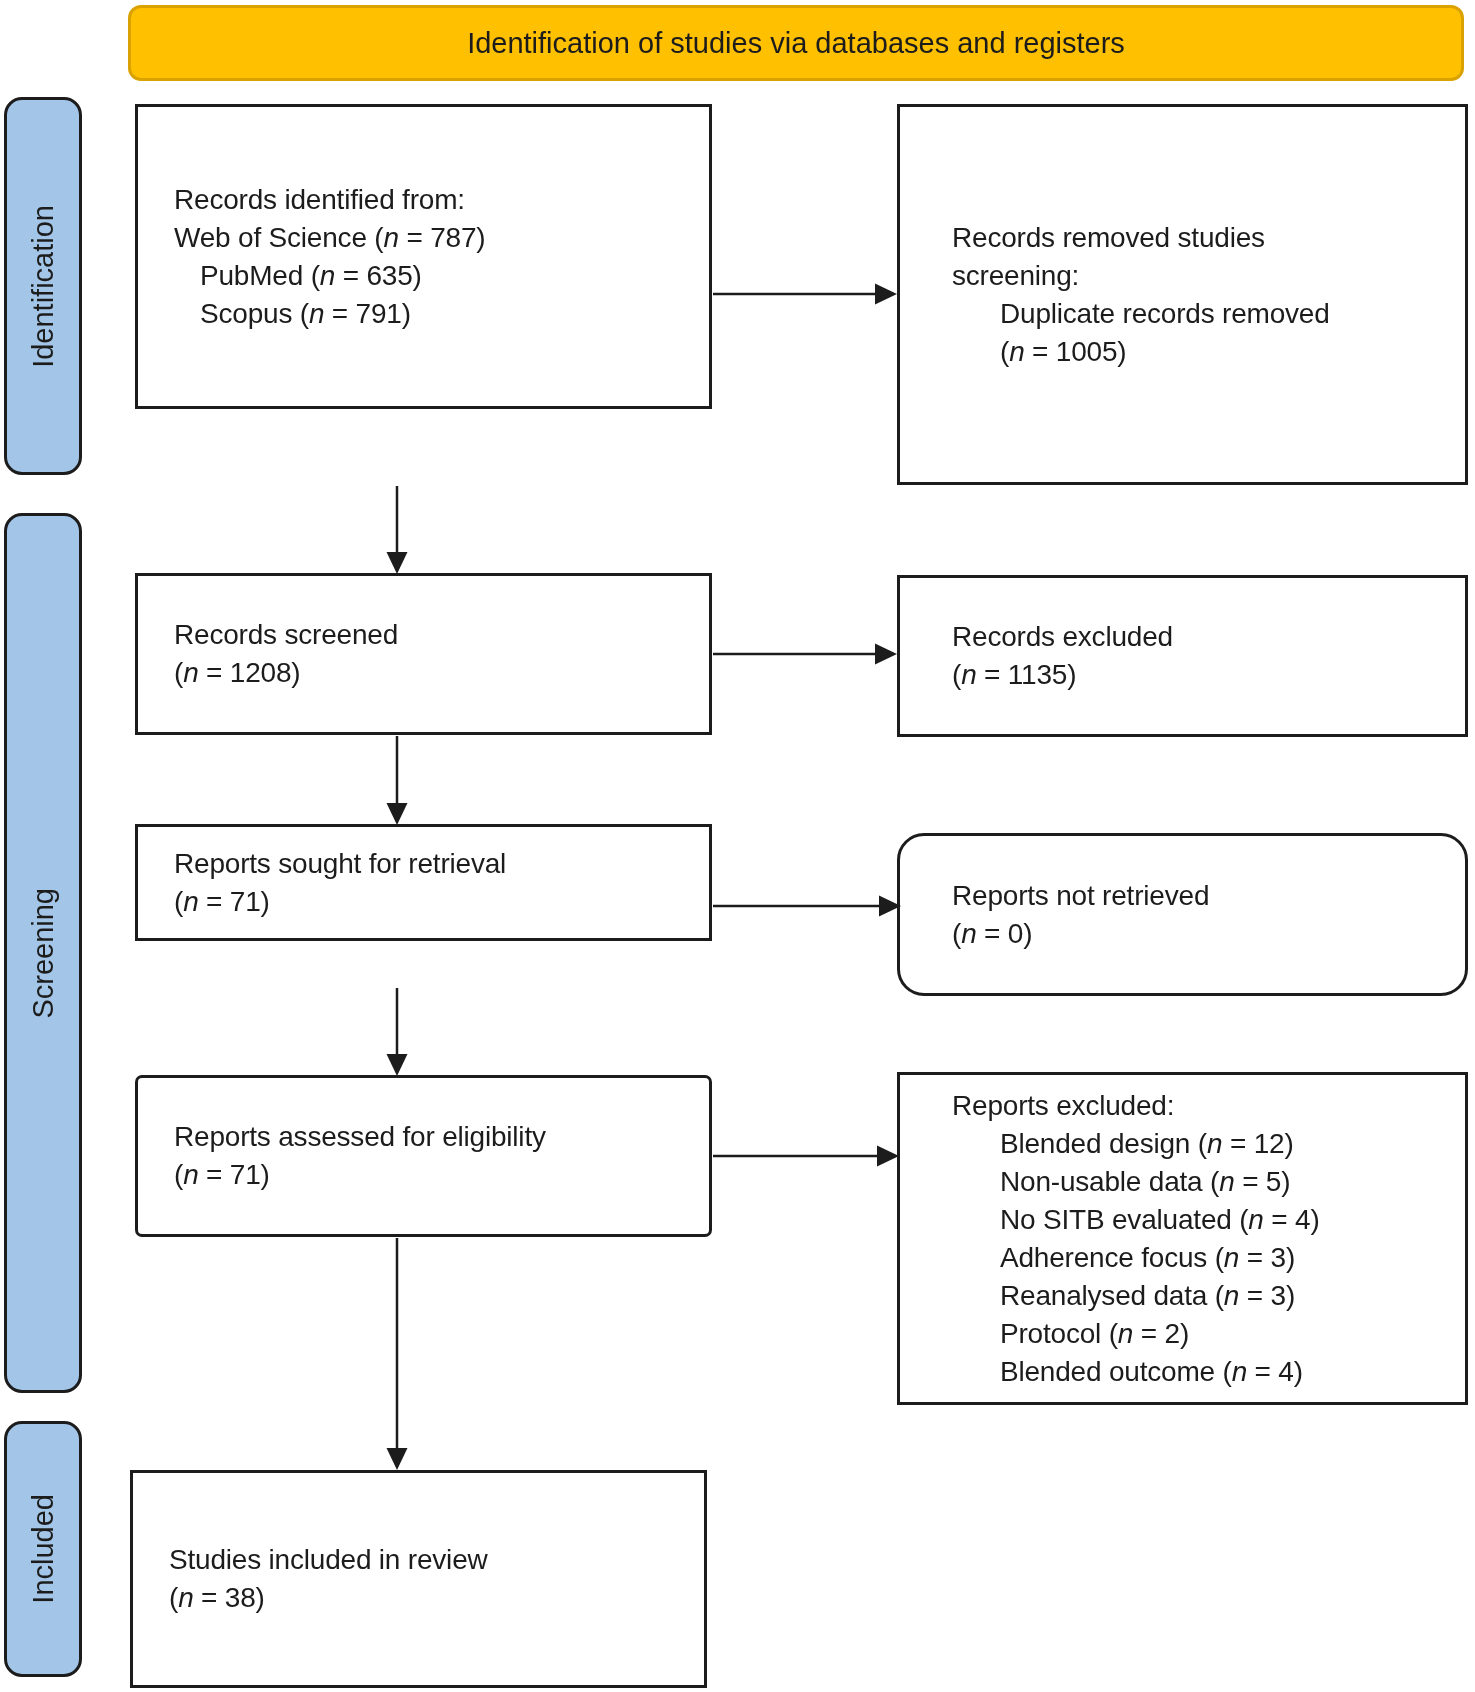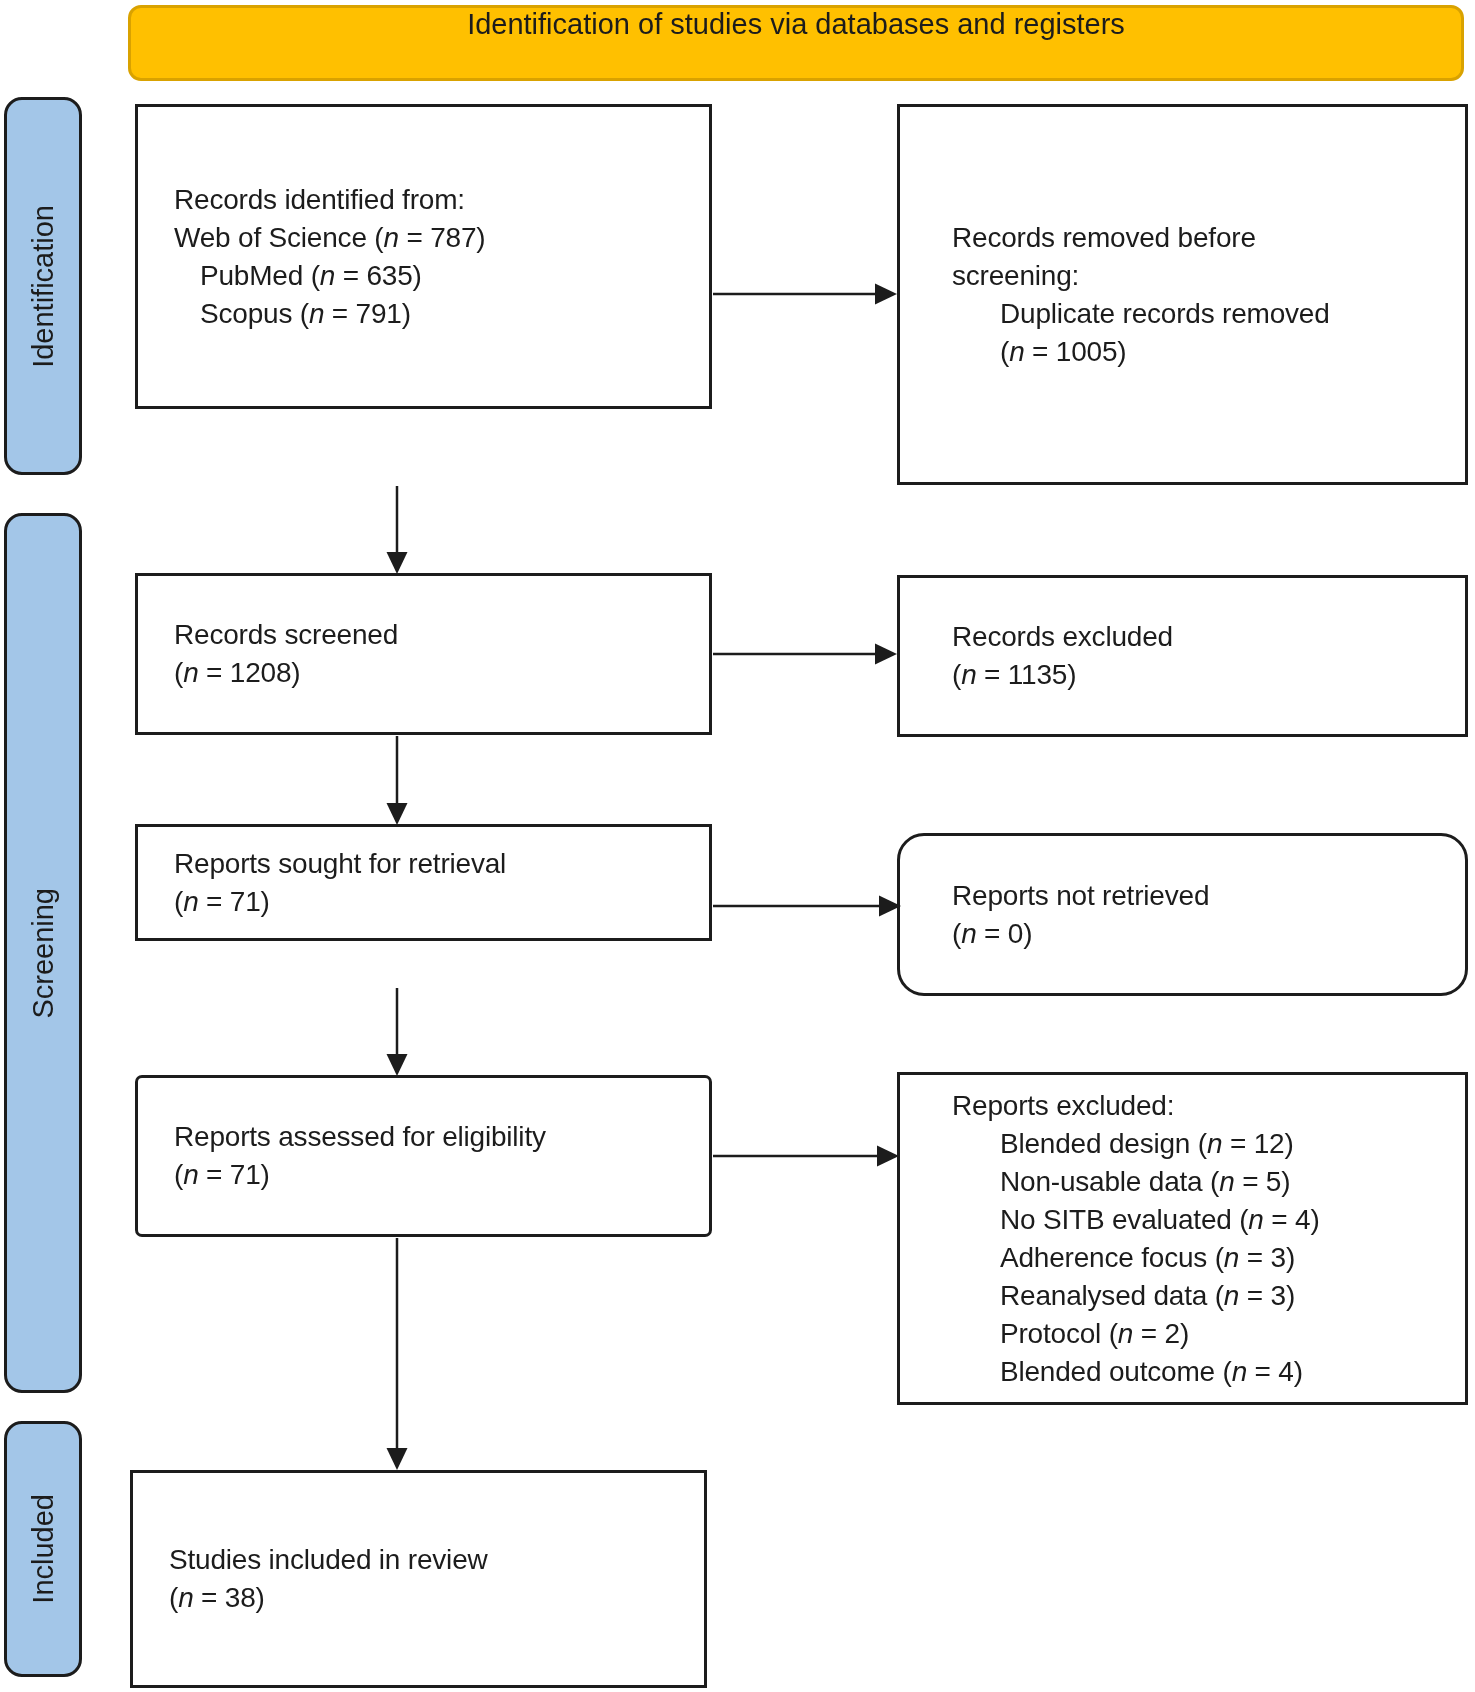--- a/index.html
+++ b/index.html
@@ -11,21 +11,21 @@
     font-family: "Liberation Sans", "DejaVu Sans", sans-serif;
     color: #1c1c1c;
     overflow: hidden;
   }
   .banner {
     position: absolute;
     left: 128px; top: 5px; width: 1336px; height: 76px;
     background: #FFC000;
     border: 3px solid #D9A200;
     border-radius: 13px;
-    display: flex; align-items: flex-start; justify-content: center;
+    display: flex; align-items: center; justify-content: center;
     font-size: 29px;
     box-sizing: border-box;
   }
   .stage {
     position: absolute;
     left: 4px; width: 78px;
     background: #A3C6E8;
     border: 3px solid #1c1c1c;
     border-radius: 18px;
     display: flex; align-items: center; justify-content: center;
@@ -91,21 +91,21 @@
   </div>
 
   <div class="box box-left box-row1-left">
     <div class="line">Records identified from:</div>
     <div class="line">Web of Science (<i>n</i> = 787)</div>
     <div class="line ind1">PubMed (<i>n</i> = 635)</div>
     <div class="line ind1">Scopus (<i>n</i> = 791)</div>
   </div>
 
   <div class="box box-right box-row1-right">
-    <div class="line">Records removed before</div>
+    <div class="line">Records removed studies</div>
     <div class="line">screening:</div>
     <div class="line ind2">Duplicate records removed</div>
     <div class="line ind2">(<i>n</i> = 1005)</div>
   </div>
 
   <div class="box box-left box-row2-left">
     <div class="line">Records screened</div>
     <div class="line">(<i>n</i> = 1208)</div>
   </div>
 

